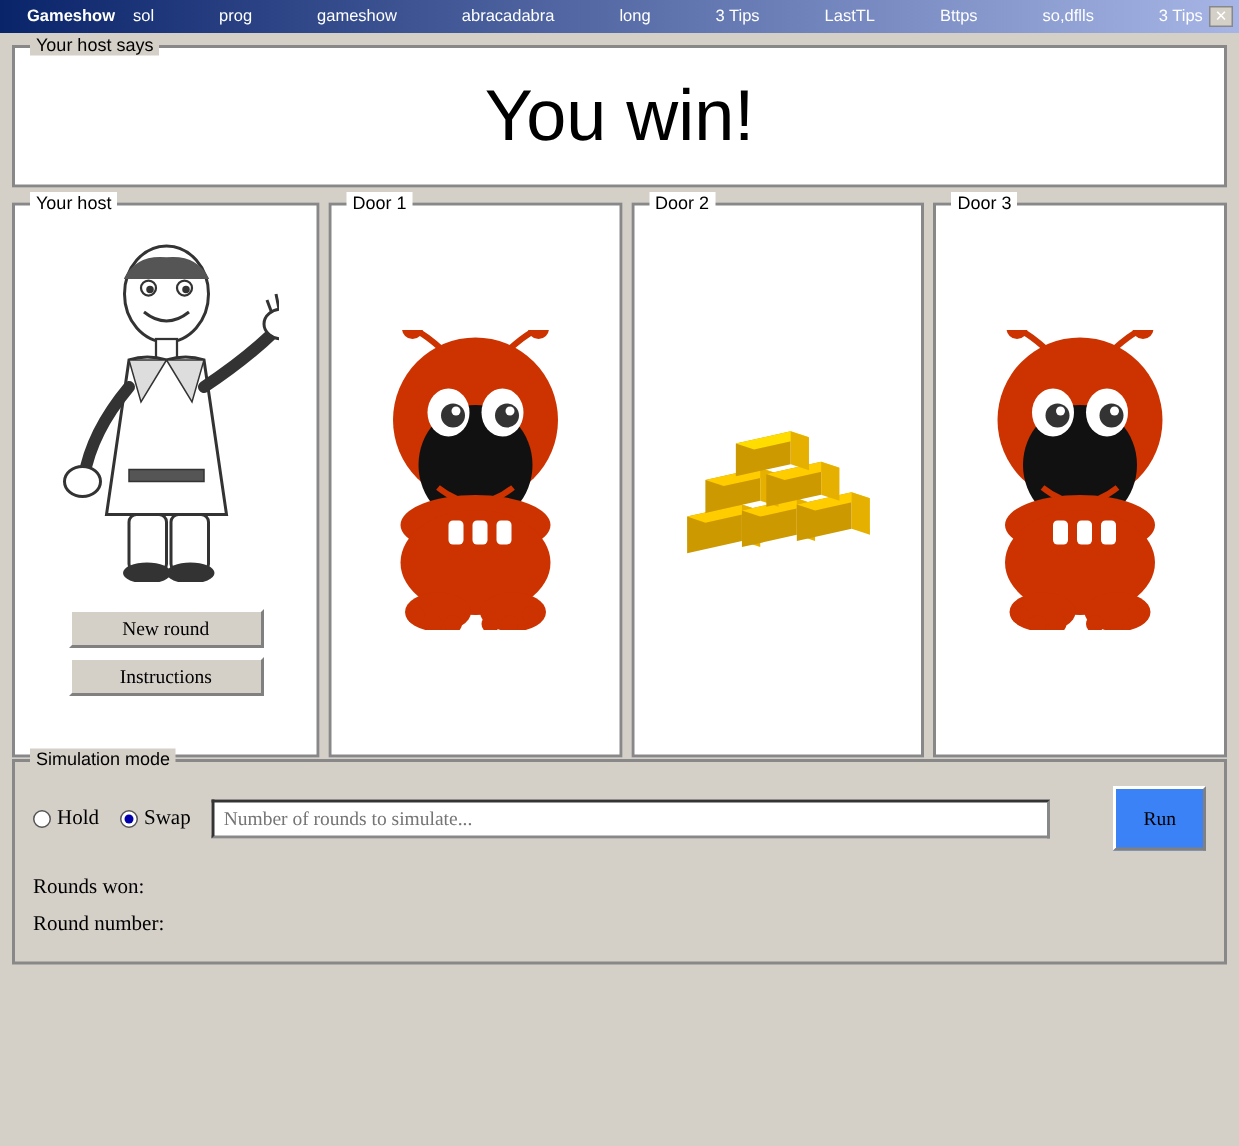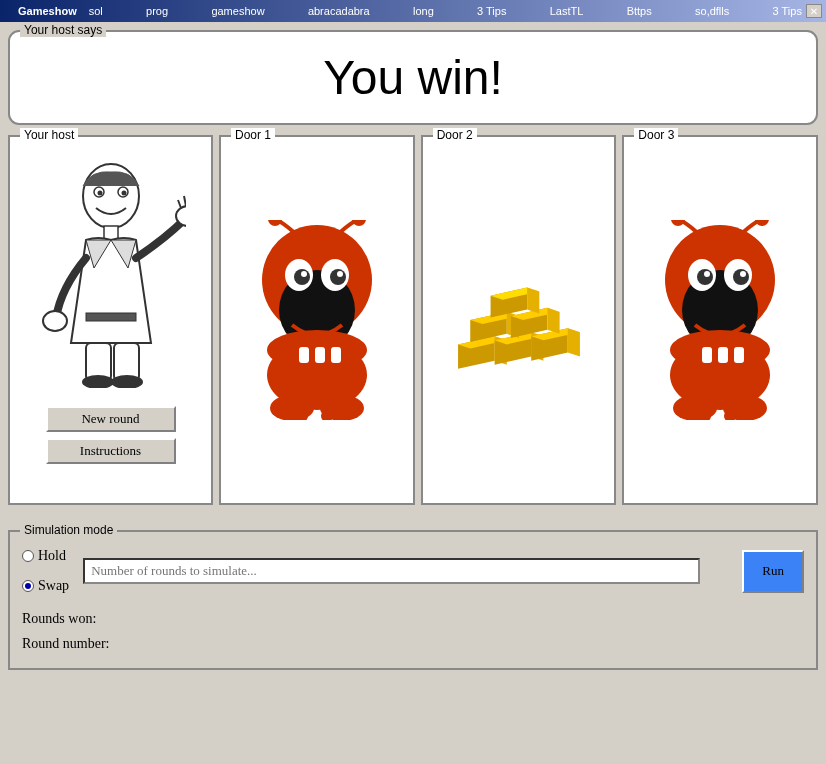--- a/index.html
+++ b/index.html
@@ -61,21 +61,21 @@
 
     
     .main-window {
       background: #d4d0c8;
       padding: 8px;
     }
 
     
     .host-says-box {
       border: 2px solid #888;
-      border-radius: 11px;
+      border-radius: 0;
       padding: 8px 16px 12px;
       margin-bottom: 10px;
       background: white;
       position: relative;
     }
     .host-says-label {
       position: absolute;
       top: -9px;
       left: 10px;
       background: #d4d0c8;
@@ -87,21 +87,21 @@
       text-align: center;
       font-size: 48px;
       font-family: 'Comic Sans MS', cursive, sans-serif;
       padding: 10px 0 6px;
     }
 
     
     .panels-row {
       display: flex;
       gap: 6px;
-      margin-bottom: 25px;
+      margin-bottom: 1px;
     }
 
     
     .host-panel {
       border: 2px solid #888;
       background: white;
       width: 205px;
       min-height: 370px;
       position: relative;
       display: flex;
@@ -184,21 +184,20 @@
       display: flex;
       align-items: center;
       gap: 6px;
       margin-bottom: 12px;
     }
     .radio-group {
       display: flex;
       align-items: flex-start;
       gap: 14px;
       margin-right: 8px;
-      flex-direction: column;
     }
     .radio-item {
       display: flex;
       align-items: center;
       gap: 4px;
       font-size: 14px;
       font-family: 'Times New Roman', serif;
     }
     .radio-dot {
       width: 12px;

